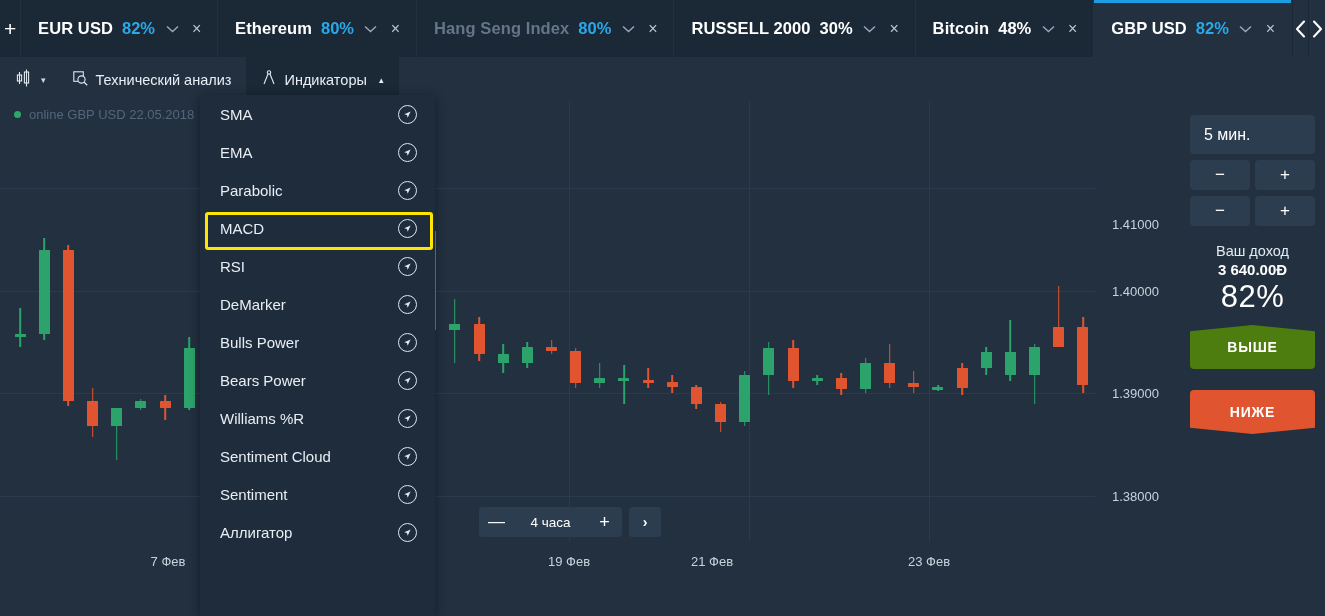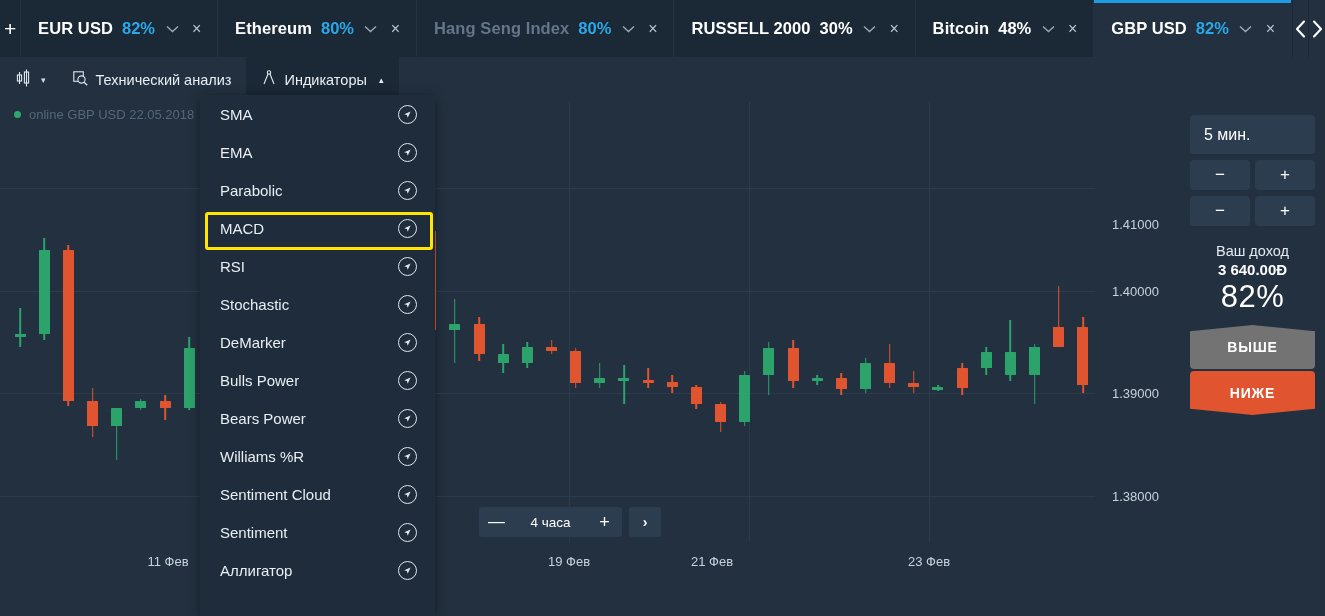--- a/index.html
+++ b/index.html
@@ -130,26 +130,26 @@
   .rp-income { margin-top: 17px; text-align: center; }
   .rp-income-label { font-size: 14.5px; color: #e3eaf1; }
   .rp-income-amount { font-size: 15px; font-weight: bold; color: #ffffff; margin-top: 2px; }
   .rp-income-pct { font-size: 31px; color: #ffffff; margin-top: 1px; letter-spacing: .5px;}
   .rp-trade-btn {
     margin: 10px 10px 0 10px; height: 44px;
     display: flex; align-items: center; justify-content: center;
     color: #ffffff; font-size: 14px; font-weight: bold; letter-spacing: .8px;
   }
   .btn-up {
-    background: #737373;
+    background: #4d7c0f;
     clip-path: polygon(0 14%, 50% 0, 100% 14%, 100% 100%, 0 100%);
     border-radius: 4px;
   }
   .btn-down {
-    background: #e0542f; margin-top: 2px;
+    background: #e0542f; margin-top: 21px;
     clip-path: polygon(0 0, 100% 0, 100% 86%, 50% 100%, 0 86%);
     border-radius: 4px;
   }
 
   
   .dropdown {
     position: absolute; top: 95px; left: 200px; width: 235px; height: 521px;
     background: #1e2c3b; z-index: 40;
     box-shadow: 0 2px 10px rgba(0,0,0,.4);
     overflow: hidden;
@@ -502,21 +502,21 @@
             <div class="body" style="top: 224.75px; height: 58.425px; background: rgb(224, 84, 47);"></div>
           </div>
         </div>
       <div id="ylabel-layer">
           <div class="price-lbl" style="top: 86.375px; margin-top: 36px;">1.41000</div>
           <div class="price-lbl" style="top: 188.875px;">1.40000</div>
           <div class="price-lbl" style="top: 291.375px;">1.39000</div>
           <div class="price-lbl" style="top: 393.875px;">1.38000</div>
         </div>
       <div id="xlabel-layer">
-          <div class="date-lbl" style="left: 168px;">11 Фев</div>
+          <div class="date-lbl" style="left: 168px;">7 Фев</div>
           <div class="date-lbl" style="left: 569px;">19 Фев</div>
           <div class="date-lbl" style="left: 712px;">21 Фев</div>
           <div class="date-lbl" style="left: 929px;">23 Фев</div>
         </div>
 
       <div class="tf-controls">
         <div class="tf-group">
           <div class="tf-btn tf-minus">—</div>
           <div class="tf-btn tf-label">4 часа</div>
           <div class="tf-btn tf-plus">+</div>
@@ -584,28 +584,20 @@
       </div>
       <div class="dd-item">
         <span class="dd-label">RSI</span>
         <span class="dd-ico">
           <svg width="9" height="9" viewBox="0 0 9 9">
             <path d="M7.6 1.4 L1.2 4.2 L3.9 5.0 L4.7 7.7 Z" fill="#dfe7ef"></path>
           </svg>
         </span>
       </div>
       <div class="dd-item">
-        <span class="dd-label">Stochastic</span>
-        <span class="dd-ico">
-          <svg width="9" height="9" viewBox="0 0 9 9">
-            <path d="M7.6 1.4 L1.2 4.2 L3.9 5.0 L4.7 7.7 Z" fill="#dfe7ef"></path>
-          </svg>
-        </span>
-      </div>
-      <div class="dd-item">
         <span class="dd-label">DeMarker</span>
         <span class="dd-ico">
           <svg width="9" height="9" viewBox="0 0 9 9">
             <path d="M7.6 1.4 L1.2 4.2 L3.9 5.0 L4.7 7.7 Z" fill="#dfe7ef"></path>
           </svg>
         </span>
       </div>
       <div class="dd-item">
         <span class="dd-label">Bulls Power</span>
         <span class="dd-ico">

